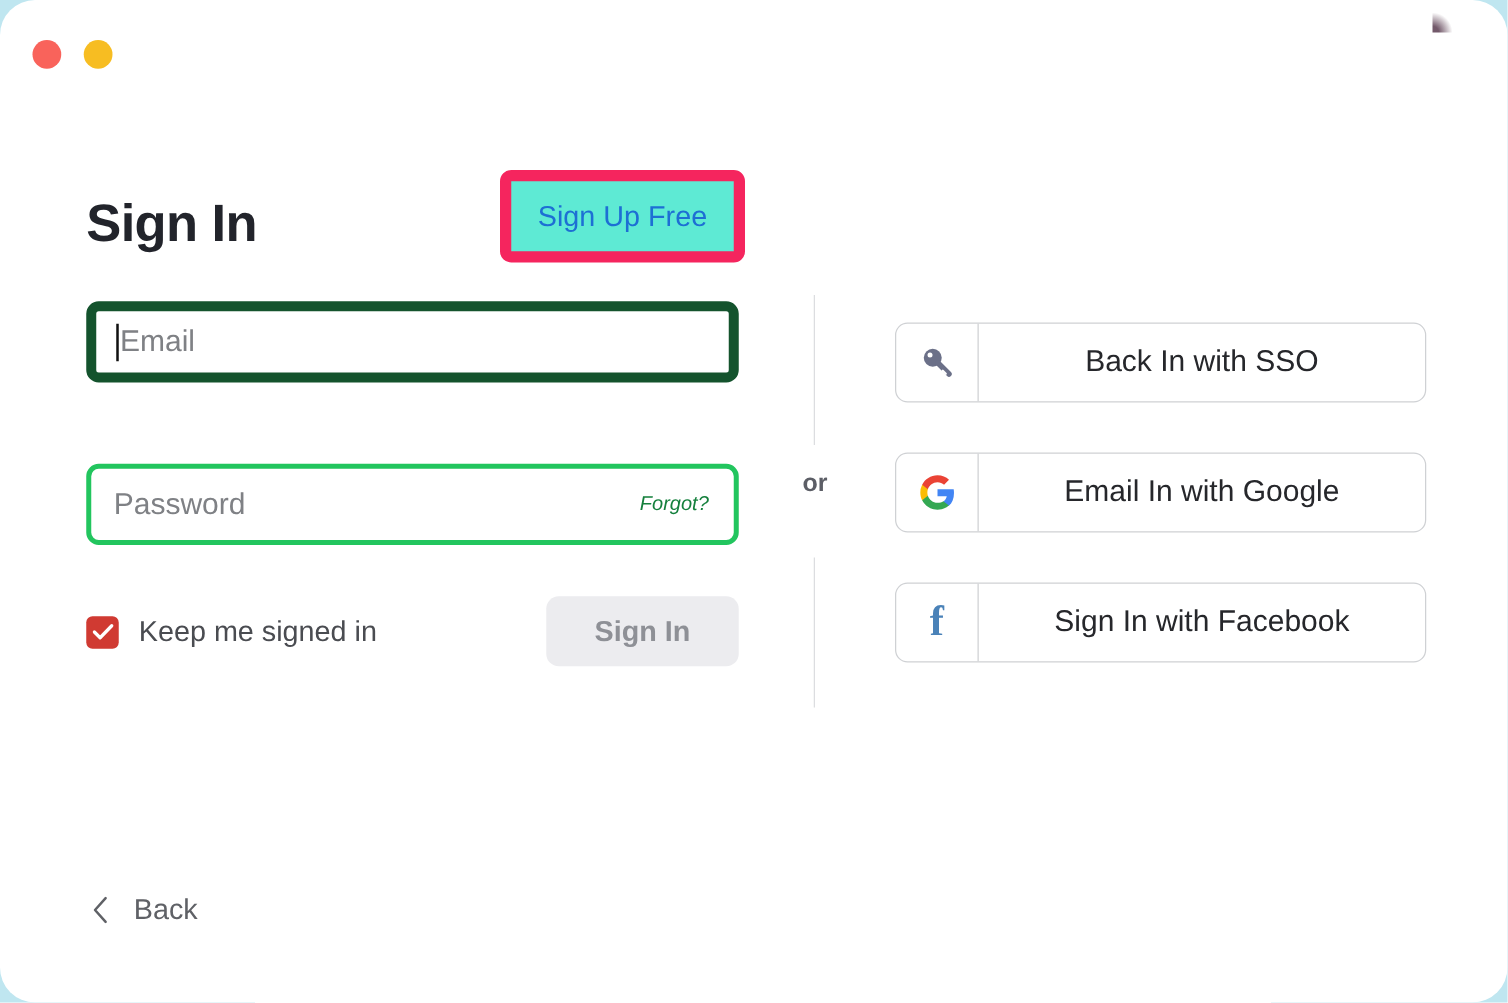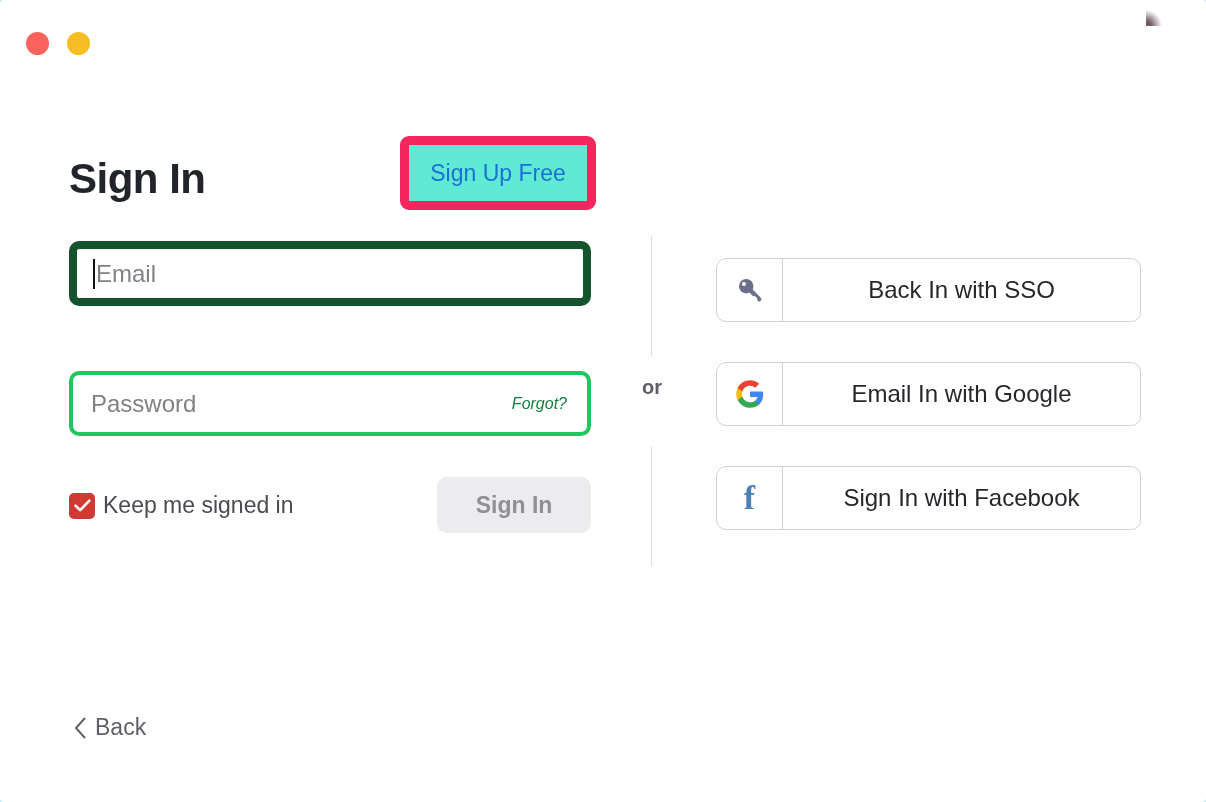--- a/index.html
+++ b/index.html
@@ -16,21 +16,21 @@
   }
 
   
   #app-window {
     position: absolute;
     left: 0;
     top: 0;
     width: 1206px;
     height: 802px;
     background: #ffffff;
-    border-radius: 4px;
+    border-radius: 28px;
     overflow: hidden;
     box-sizing: border-box;
   }
 
   
   #window-corner-shade {
     position: absolute;
     right: 0;
     top: 0;
     width: 60px;
@@ -146,21 +146,21 @@
     white-space: nowrap;
   }
 
   
   #keep-signed-row {
     position: absolute;
     left: 69px;
     top: 492px;
     display: flex;
     align-items: center;
-    gap: 8px;
+    gap: 16px;
   }
   #keep-signed-checkbox {
     width: 26px;
     height: 26px;
     border-radius: 5px;
     background: #d03a32;
     display: flex;
     align-items: center;
     justify-content: center;
   }
@@ -261,21 +261,21 @@
     line-height: 1;
   }
 
   
   #back-link {
     position: absolute;
     left: 74px;
     top: 714px;
     display: flex;
     align-items: center;
-    gap: 8px;
+    gap: 20px;
     text-decoration: none;
     color: #5f6166;
   }
   #back-label {
     font-size: 23px;
     color: #5f6166;
   }
 </style>
 </head>
 <body>

